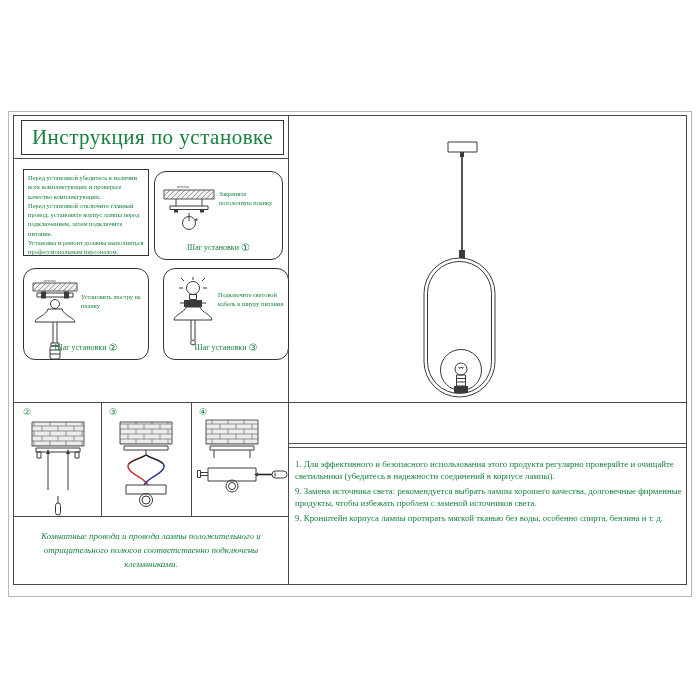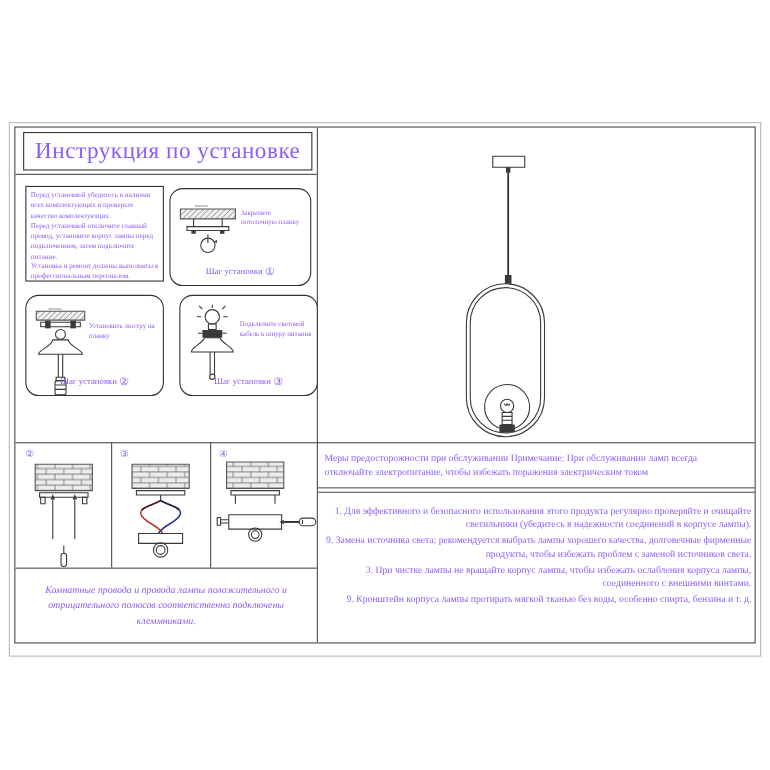--- a/index.html
+++ b/index.html
@@ -1,17 +1,17 @@
 <!DOCTYPE html>
 <html><head>
 <meta charset="utf-8">
 <style>
   html,body{margin:0;padding:0;background:#fff;}
   #canvas{position:relative;width:700px;height:700px;background:#ffffff;overflow:hidden;
-          font-family:"Liberation Serif", serif;color:#8b5cf6;}
+          font-family:"Liberation Serif", serif;color:#15803d;}
   .page{position:absolute;left:8px;top:111px;width:682px;height:484px;border:1px solid #b9b9b9;background:#fff;}
   .inner{position:absolute;left:4px;top:3px;width:672px;height:468px;border:1px solid #4a4a4a;}
   .vline{position:absolute;width:1px;background:#4a4a4a;}
   .hline{position:absolute;height:1px;background:#4a4a4a;}
   
   .title-box{position:absolute;left:7px;top:4px;width:261px;height:33px;border:1px solid #333;}
   .title-box h1{margin:0;font-size:21px;line-height:33px;text-align:center;font-weight:400;letter-spacing:.5px;}
   .intro-box{position:absolute;left:9px;top:53px;width:116px;height:79px;border:1px solid #333;
              padding:3px 4px;font-size:6.5px;line-height:9.3px;}
   .intro-box p{margin:0;}
@@ -24,21 +24,21 @@
   .sb2 .caption{left:57px;top:24px;width:62px;}
   .sb3 .caption{left:54px;top:22px;width:66px;}
   .step-footer{position:absolute;left:0;bottom:6px;width:100%;text-align:center;font-size:8px;}
   .step-footer .circ{font-size:10px;vertical-align:-1px;}
   .panel-num{position:absolute;font-size:9px;}
   .wiring-note{position:absolute;left:14px;top:413px;width:246px;text-align:center;
                font-size:9px;line-height:14px;font-style:italic;}
   
   .precaution{position:absolute;left:281px;top:294px;width:384px;font-size:8.8px;line-height:12.6px;}
   .maintenance{position:absolute;left:281px;top:342px;width:388px;font-size:8.8px;line-height:12.4px;}
-  .maintenance div{margin-bottom:2px;text-align:right;}
+  .maintenance div{margin-bottom:2px;}
   svg{position:absolute;overflow:visible;}
   svg *{vector-effect:non-scaling-stroke;}
   .ln{stroke:#3a3a3a;stroke-width:1;fill:none;}
   .fl{fill:#3a3a3a;stroke:none;}
 </style>
 </head>
 <body>
 
 <div id="canvas">
 
@@ -188,27 +188,25 @@
         <rect x="40" y="134" width="71" height="139" rx="35.5" ry="35.5" class="ln"></rect>
         <rect x="43.5" y="137.5" width="64" height="132" rx="32" ry="32" class="ln"></rect>
         <circle cx="77" cy="246" r="20.5" class="ln"></circle>
         <circle cx="77" cy="245" r="6" class="ln"></circle>
         <path d="M74.5,243 q1,3 2.5,0 q1.5,3 2.5,0" class="ln"></path>
         <rect x="72.5" y="251" width="9" height="11" class="ln"></rect>
         <path d="M72.5,254.5 H81.5 M72.5,258 H81.5" class="ln"></path>
         <rect x="70" y="262" width="14" height="7" class="fl"></rect>
       </svg>
 
-      <div class="precaution">Меры предосторожности при обслуживании Примечание: При обслуживании ламп всегда отключайте электропитание, чтобы избежать поражения электрическим током</div>
 
       <div class="hline" style="left:275px;top:327px;width:397px;background:#555;"></div>
       <div class="hline" style="left:275px;top:331px;width:397px;background:#555;"></div>
 
       <div class="maintenance">
         <div>1. Для эффективного и безопасного использования этого продукта регулярно проверяйте и очищайте светильники (убедитесь в надежности соединений в корпусе лампы).</div>
         <div>9. Замена источника света: рекомендуется выбрать лампы хорошего качества, долговечные фирменные продукты, чтобы избежать проблем с заменой источников света.</div>
-        <div>3. При чистке лампы не вращайте корпус лампы, чтобы избежать ослабления корпуса лампы, соединенного с внешними винтами.</div>
         <div>9. Кронштейн корпуса лампы протирать мягкой тканью без воды, особенно спирта, бензина и т. д.</div>
       </div>
 
     </div>
   </div>
 </div>
 
 </body></html>

